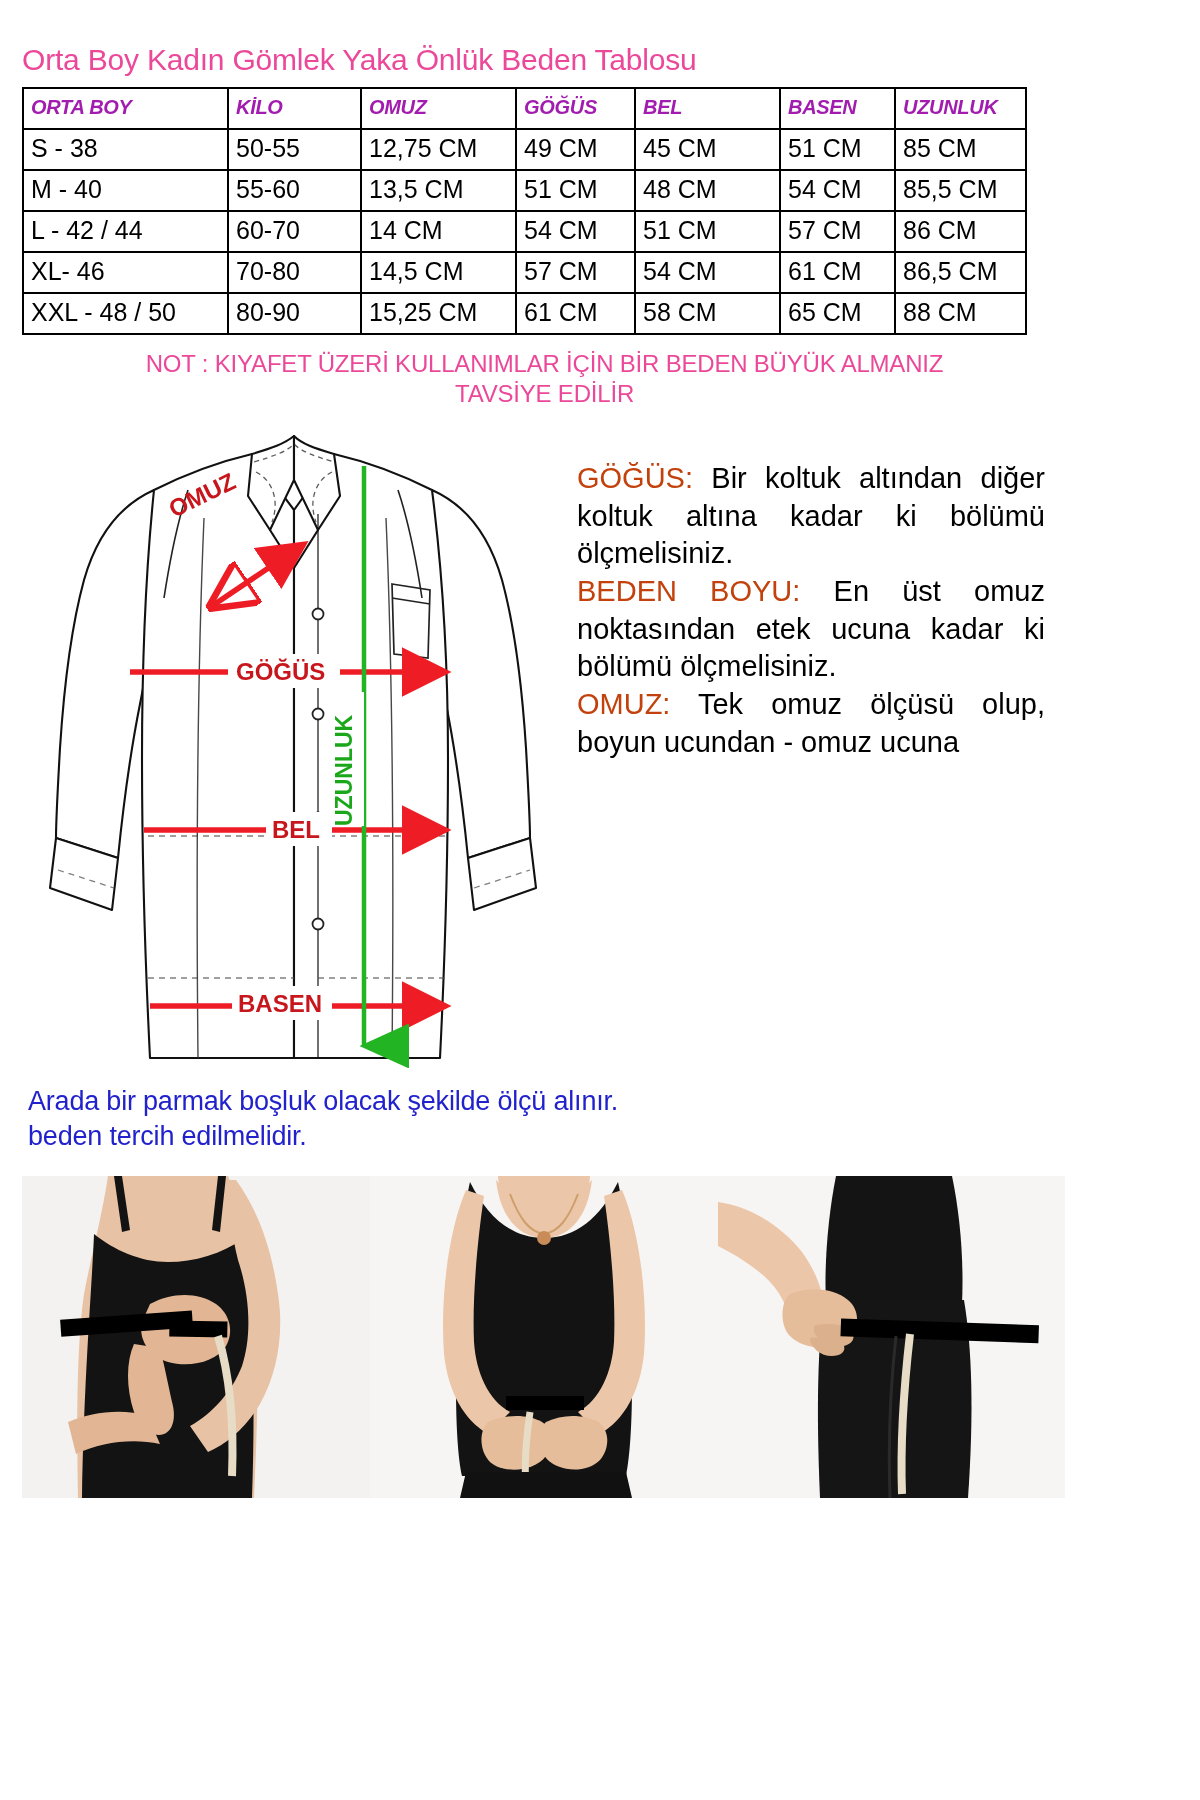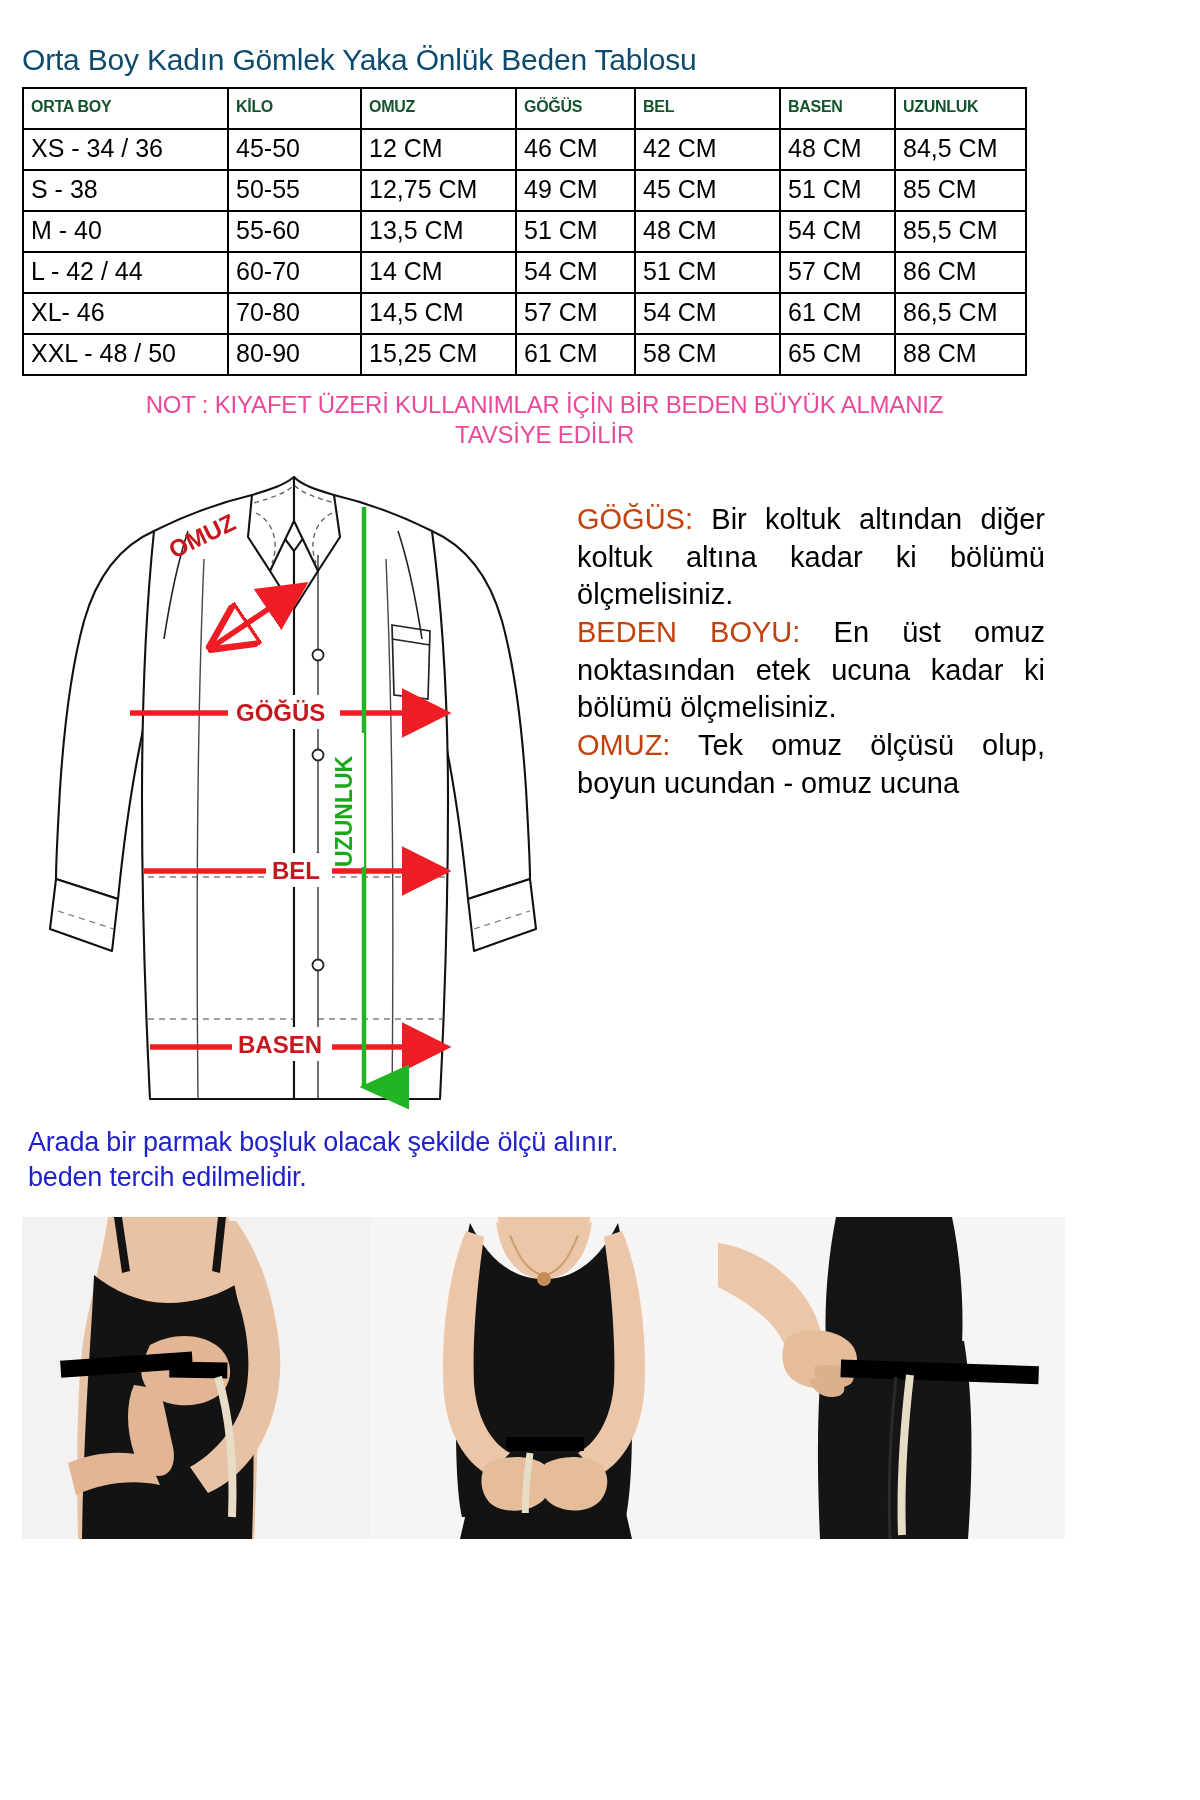--- a/index.html
+++ b/index.html
@@ -20,21 +20,21 @@
     margin: 0;
     padding: 0 0 0 22px;
     position: relative;
   }
 
   
   .title {
     font-size: 30px;
     font-weight: 400;
     letter-spacing: -0.2px;
-    color: #0c4a6e;
+    color: #ec4899;
     padding-top: 44px;
     padding-bottom: 11px;
     line-height: 1.05;
   }
 
   
   table.size-table {
     border-collapse: collapse;
     width: 1003px;
     table-layout: fixed;
@@ -47,26 +47,27 @@
     font-size: 25px;
     font-weight: 400;
     text-align: left;
     white-space: nowrap;
     height: 33px;
     vertical-align: middle;
     line-height: 1.0;
     overflow: hidden;
   }
   table.size-table thead th {
-    color: #14532d;
+    color: #a21caf;
     font-weight: bold;
-    font-size: 16px;
+    font-size: 20px;
     border-top: 2px solid #000;
     border-bottom: 2px solid #000;
     letter-spacing: -0.3px;
+    font-style: italic;
   }
   .col-1 { width: 205px; }
   .col-2 { width: 133px; }
   .col-3 { width: 155px; }
   .col-4 { width: 119px; }
   .col-5 { width: 145px; }
   .col-6 { width: 115px; }
   .col-7 { width: 131px; }
 
   
@@ -174,29 +175,20 @@
         <th>ORTA BOY</th>
         <th>KİLO</th>
         <th>OMUZ</th>
         <th>GÖĞÜS</th>
         <th>BEL</th>
         <th>BASEN</th>
         <th>UZUNLUK</th>
       </tr>
     </thead>
     <tbody>
-      <tr>
-        <td>XS - 34 / 36</td>
-        <td>45-50</td>
-        <td>12 CM</td>
-        <td>46 CM</td>
-        <td>42 CM</td>
-        <td>48 CM</td>
-        <td>84,5 CM</td>
-      </tr>
       <tr>
         <td>S - 38</td>
         <td>50-55</td>
         <td>12,75 CM</td>
         <td>49 CM</td>
         <td>45 CM</td>
         <td>51 CM</td>
         <td>85 CM</td>
       </tr>
       <tr>

